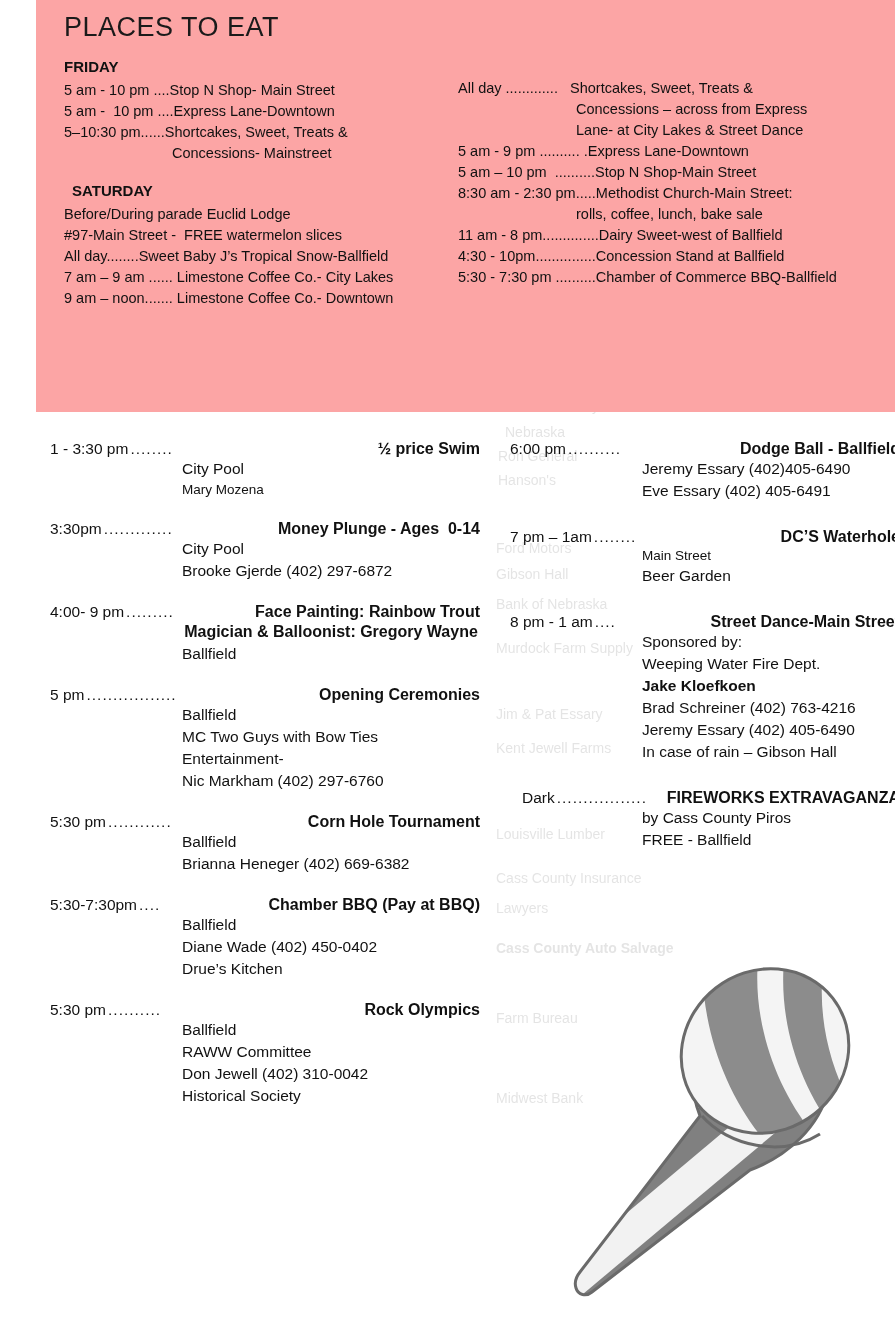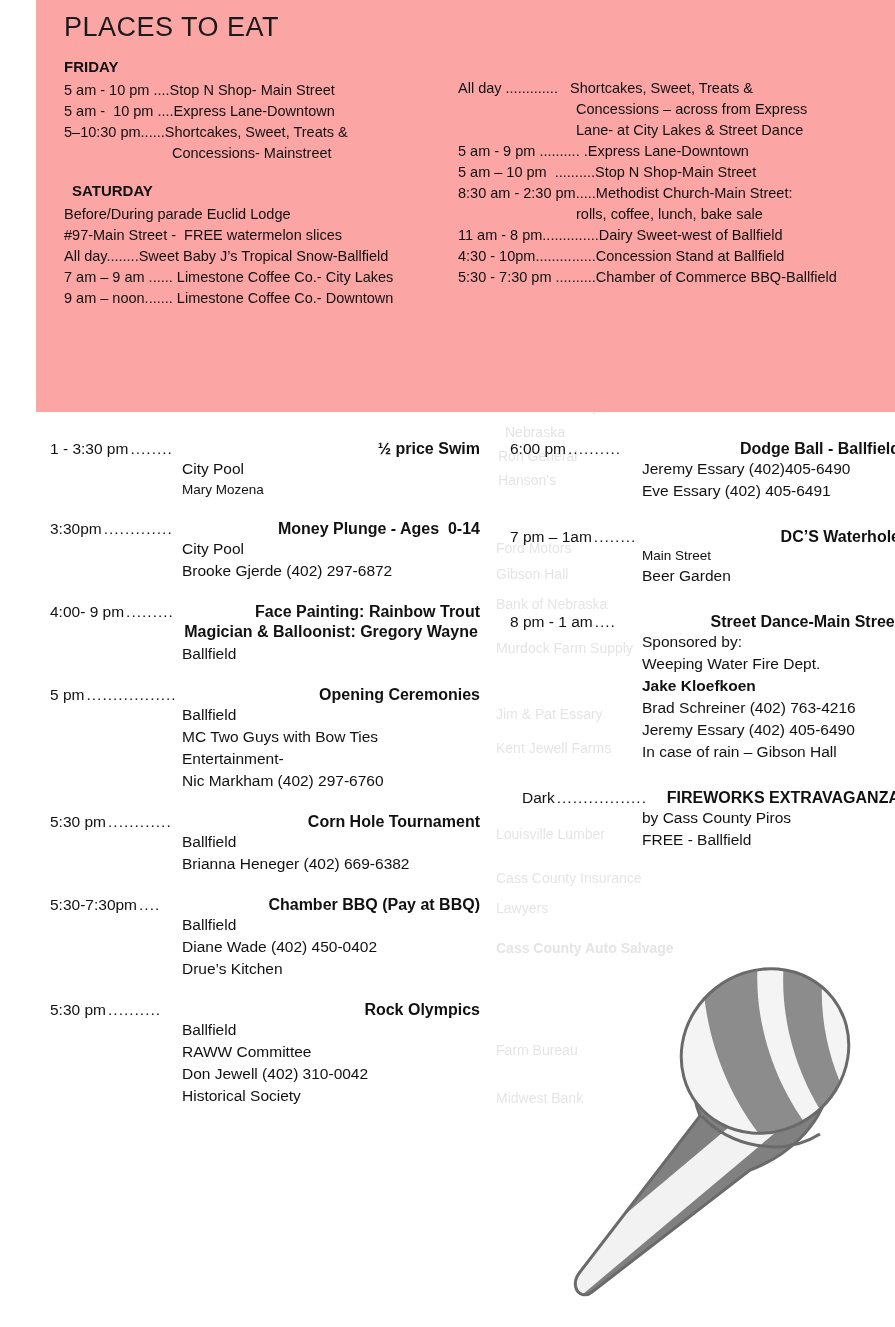--- a/index.html
+++ b/index.html
@@ -146,21 +146,21 @@
   <div class="ghost" style="left:496px; top:540px; font-size:14px;">Ford Motors</div>
   <div class="ghost" style="left:496px; top:566px; font-size:14px;">Gibson Hall</div>
   <div class="ghost" style="left:496px; top:596px; font-size:14px;">Bank of Nebraska</div>
   <div class="ghost" style="left:496px; top:640px; font-size:14px;">Murdock Farm Supply</div>
   <div class="ghost" style="left:496px; top:706px; font-size:14px;">Jim &amp; Pat Essary</div>
   <div class="ghost" style="left:496px; top:740px; font-size:14px;">Kent Jewell Farms</div>
   <div class="ghost" style="left:496px; top:826px; font-size:14px;">Louisville Lumber</div>
   <div class="ghost" style="left:496px; top:870px; font-size:14px;">Cass County Insurance</div>
   <div class="ghost" style="left:496px; top:900px; font-size:14px;">Lawyers</div>
   <div class="ghost" style="left:496px; top:940px; font-size:14px; font-weight:bold;">Cass County Auto Salvage</div>
-  <div class="ghost" style="left:496px; top:1010px; font-size:14px;margin-top:32px;">Farm Bureau</div>
+  <div class="ghost" style="left:496px; top:1010px; font-size:14px;">Farm Bureau</div>
   <div class="ghost" style="left:496px; top:1090px; font-size:14px;">Midwest Bank</div>
 </div>
 
 <div class="eat-panel">
   <div class="eat-title">PLACES TO EAT</div>
 
   <div class="eat-left">
     <div class="day-head">FRIDAY</div>
     <div class="eat-line">5 am - 10 pm ....Stop N Shop- Main Street</div>
     <div class="eat-line">5 am -  10 pm ....Express Lane-Downtown</div>

